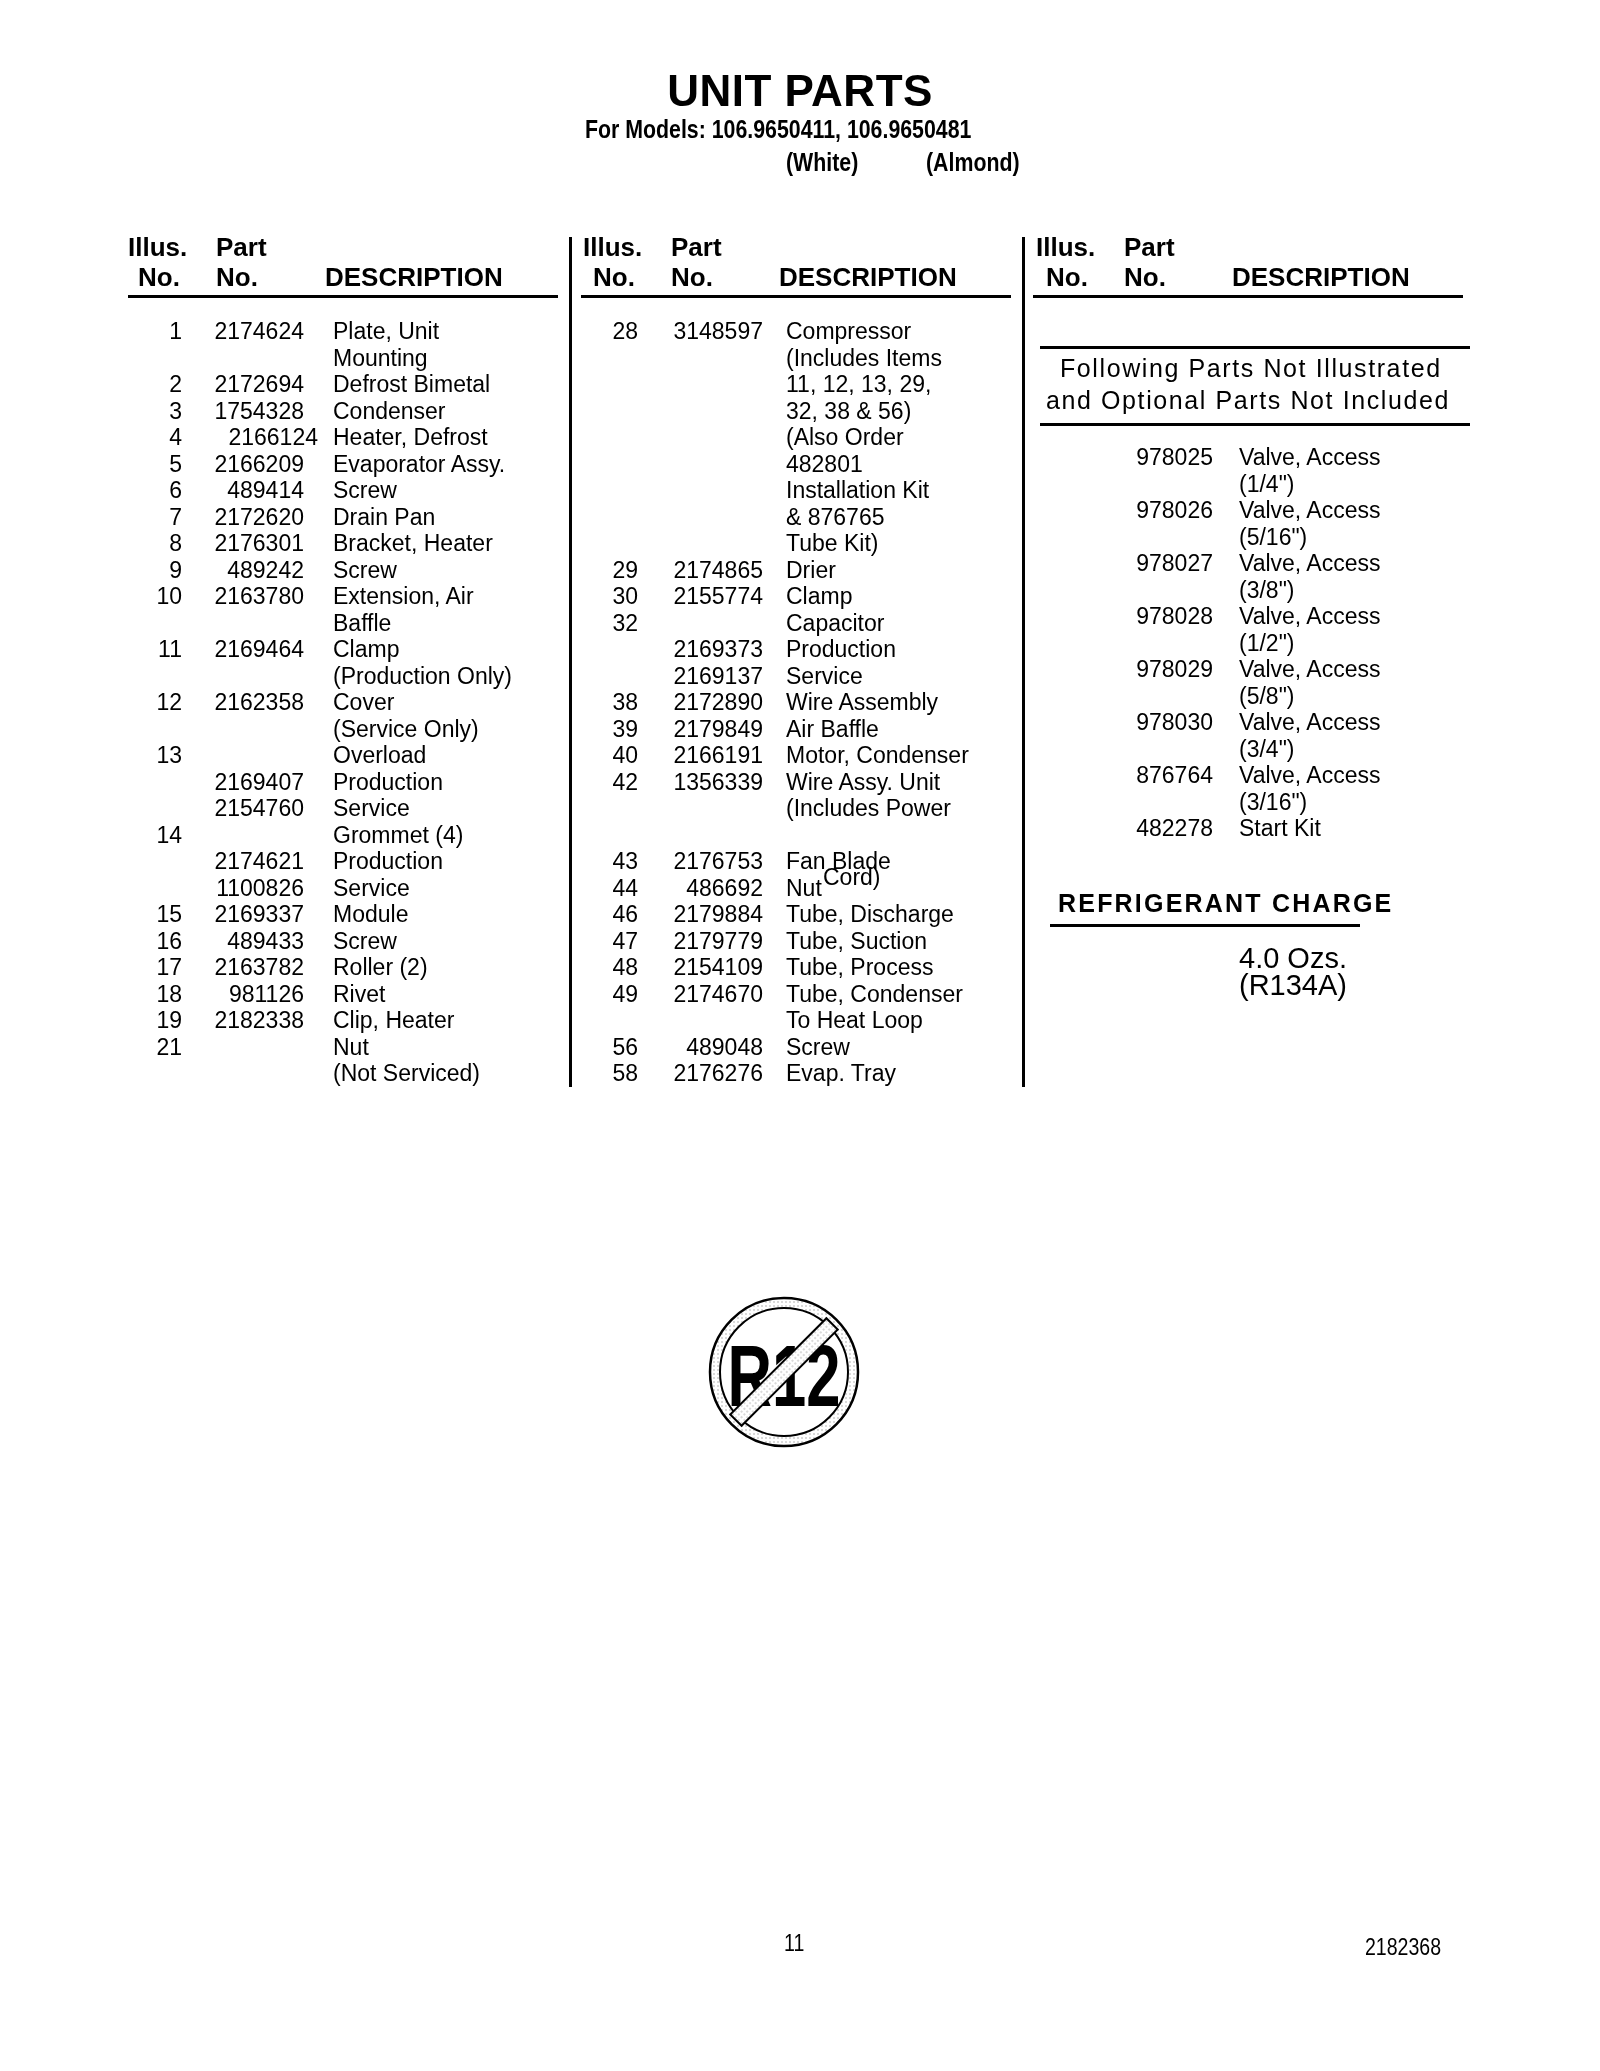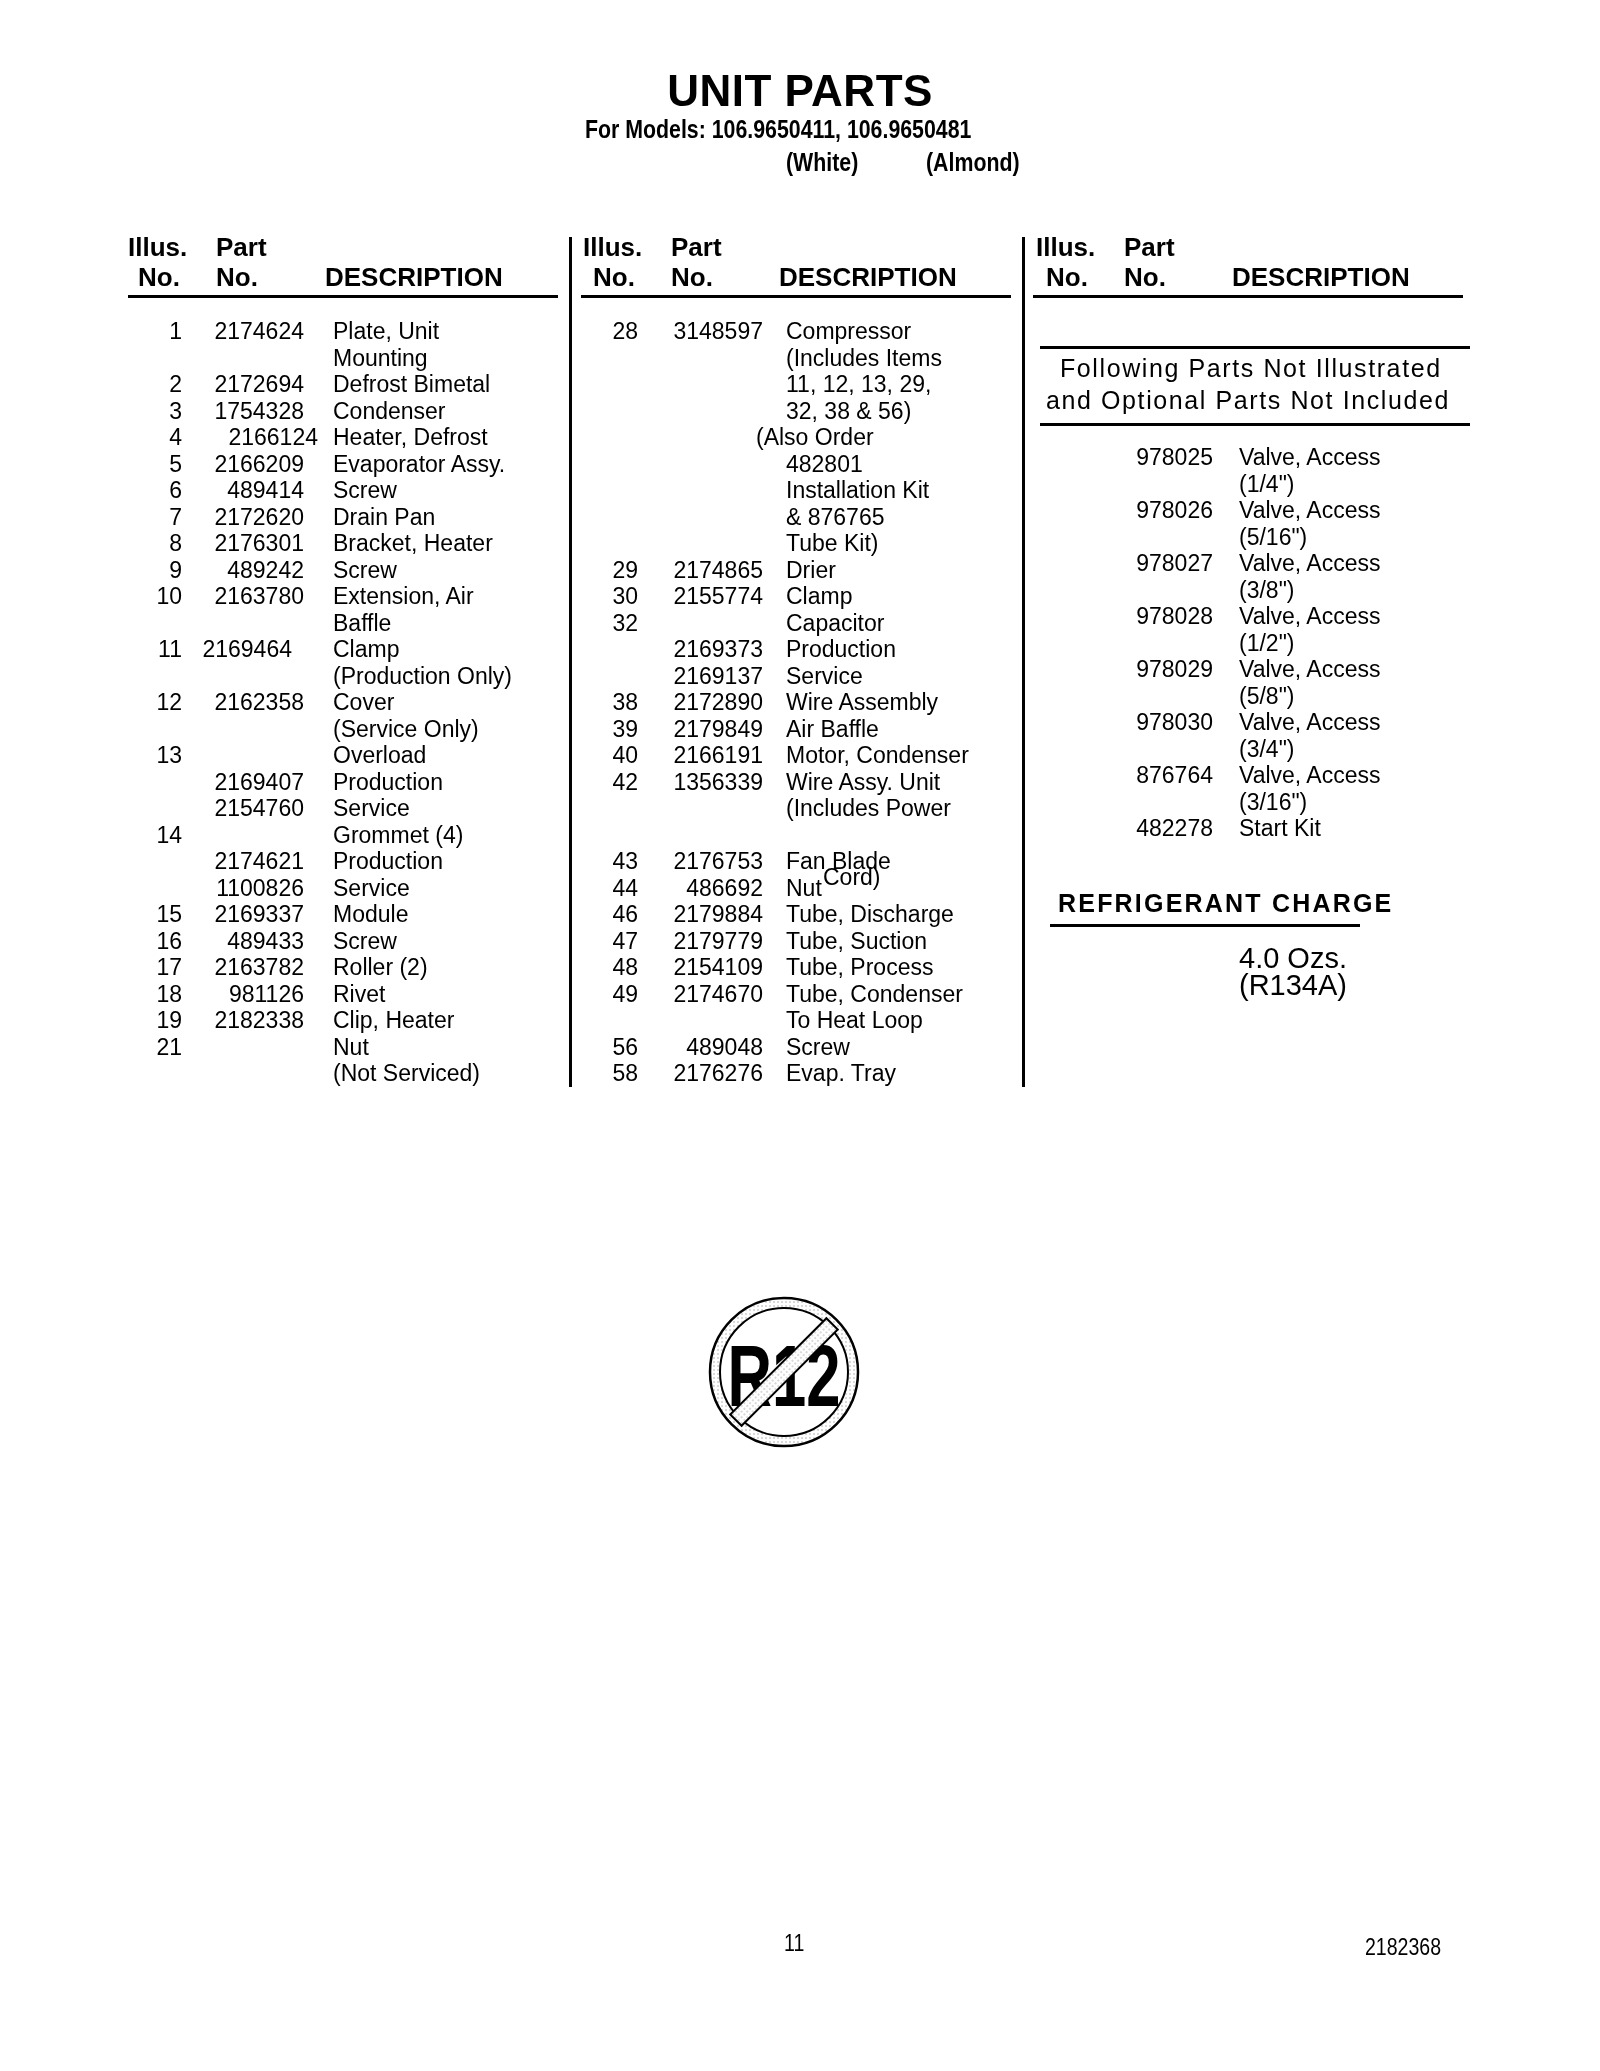--- a/index.html
+++ b/index.html
@@ -135,21 +135,21 @@
       <span class="pn" style="left: 190px; width: 114px;">2163780</span>
       <span class="desc" style="left: 333px;">Extension, Air</span>
     </div>
     <div class="row">
       <span class="ill" style="left: 120px; width: 62px;"></span>
       <span class="pn" style="left: 190px; width: 114px;"></span>
       <span class="desc" style="left: 333px;">Baffle</span>
     </div>
     <div class="row">
       <span class="ill" style="left: 120px; width: 62px;">11</span>
-      <span class="pn" style="left: 178px; width: 114px; text-align: right;">2169464</span>
+      <span class="pn" style="left: 190px; width: 114px; text-align: right;">2169464</span>
       <span class="desc" style="left: 333px;">Clamp</span>
     </div>
     <div class="row">
       <span class="ill" style="left: 120px; width: 62px;"></span>
       <span class="pn" style="left: 190px; width: 114px;"></span>
       <span class="desc" style="left: 333px;">(Production Only)</span>
     </div>
     <div class="row">
       <span class="ill" style="left: 120px; width: 62px;">12</span>
       <span class="pn" style="left: 190px; width: 114px; text-align: right;">2162358</span>
@@ -244,21 +244,21 @@
       <span class="desc" style="left: 786px;">11, 12, 13, 29,</span>
     </div>
     <div class="row">
       <span class="ill" style="left: 570px; width: 68px;"></span>
       <span class="pn" style="left: 650px; width: 113px;"></span>
       <span class="desc" style="left: 786px;">32, 38 &amp; 56)</span>
     </div>
     <div class="row">
       <span class="ill" style="left: 570px; width: 68px;"></span>
       <span class="pn" style="left: 650px; width: 113px;"></span>
-      <span class="desc" style="left: 756px;">(Also Order</span>
+      <span class="desc" style="left: 786px;">(Also Order</span>
     </div>
     <div class="row">
       <span class="ill" style="left: 570px; width: 68px;"></span>
       <span class="pn" style="left: 650px; width: 113px;"></span>
       <span class="desc" style="left: 786px;">482801</span>
     </div>
     <div class="row">
       <span class="ill" style="left: 570px; width: 68px;"></span>
       <span class="pn" style="left: 650px; width: 113px;"></span>
       <span class="desc" style="left: 786px;">Installation Kit</span>

